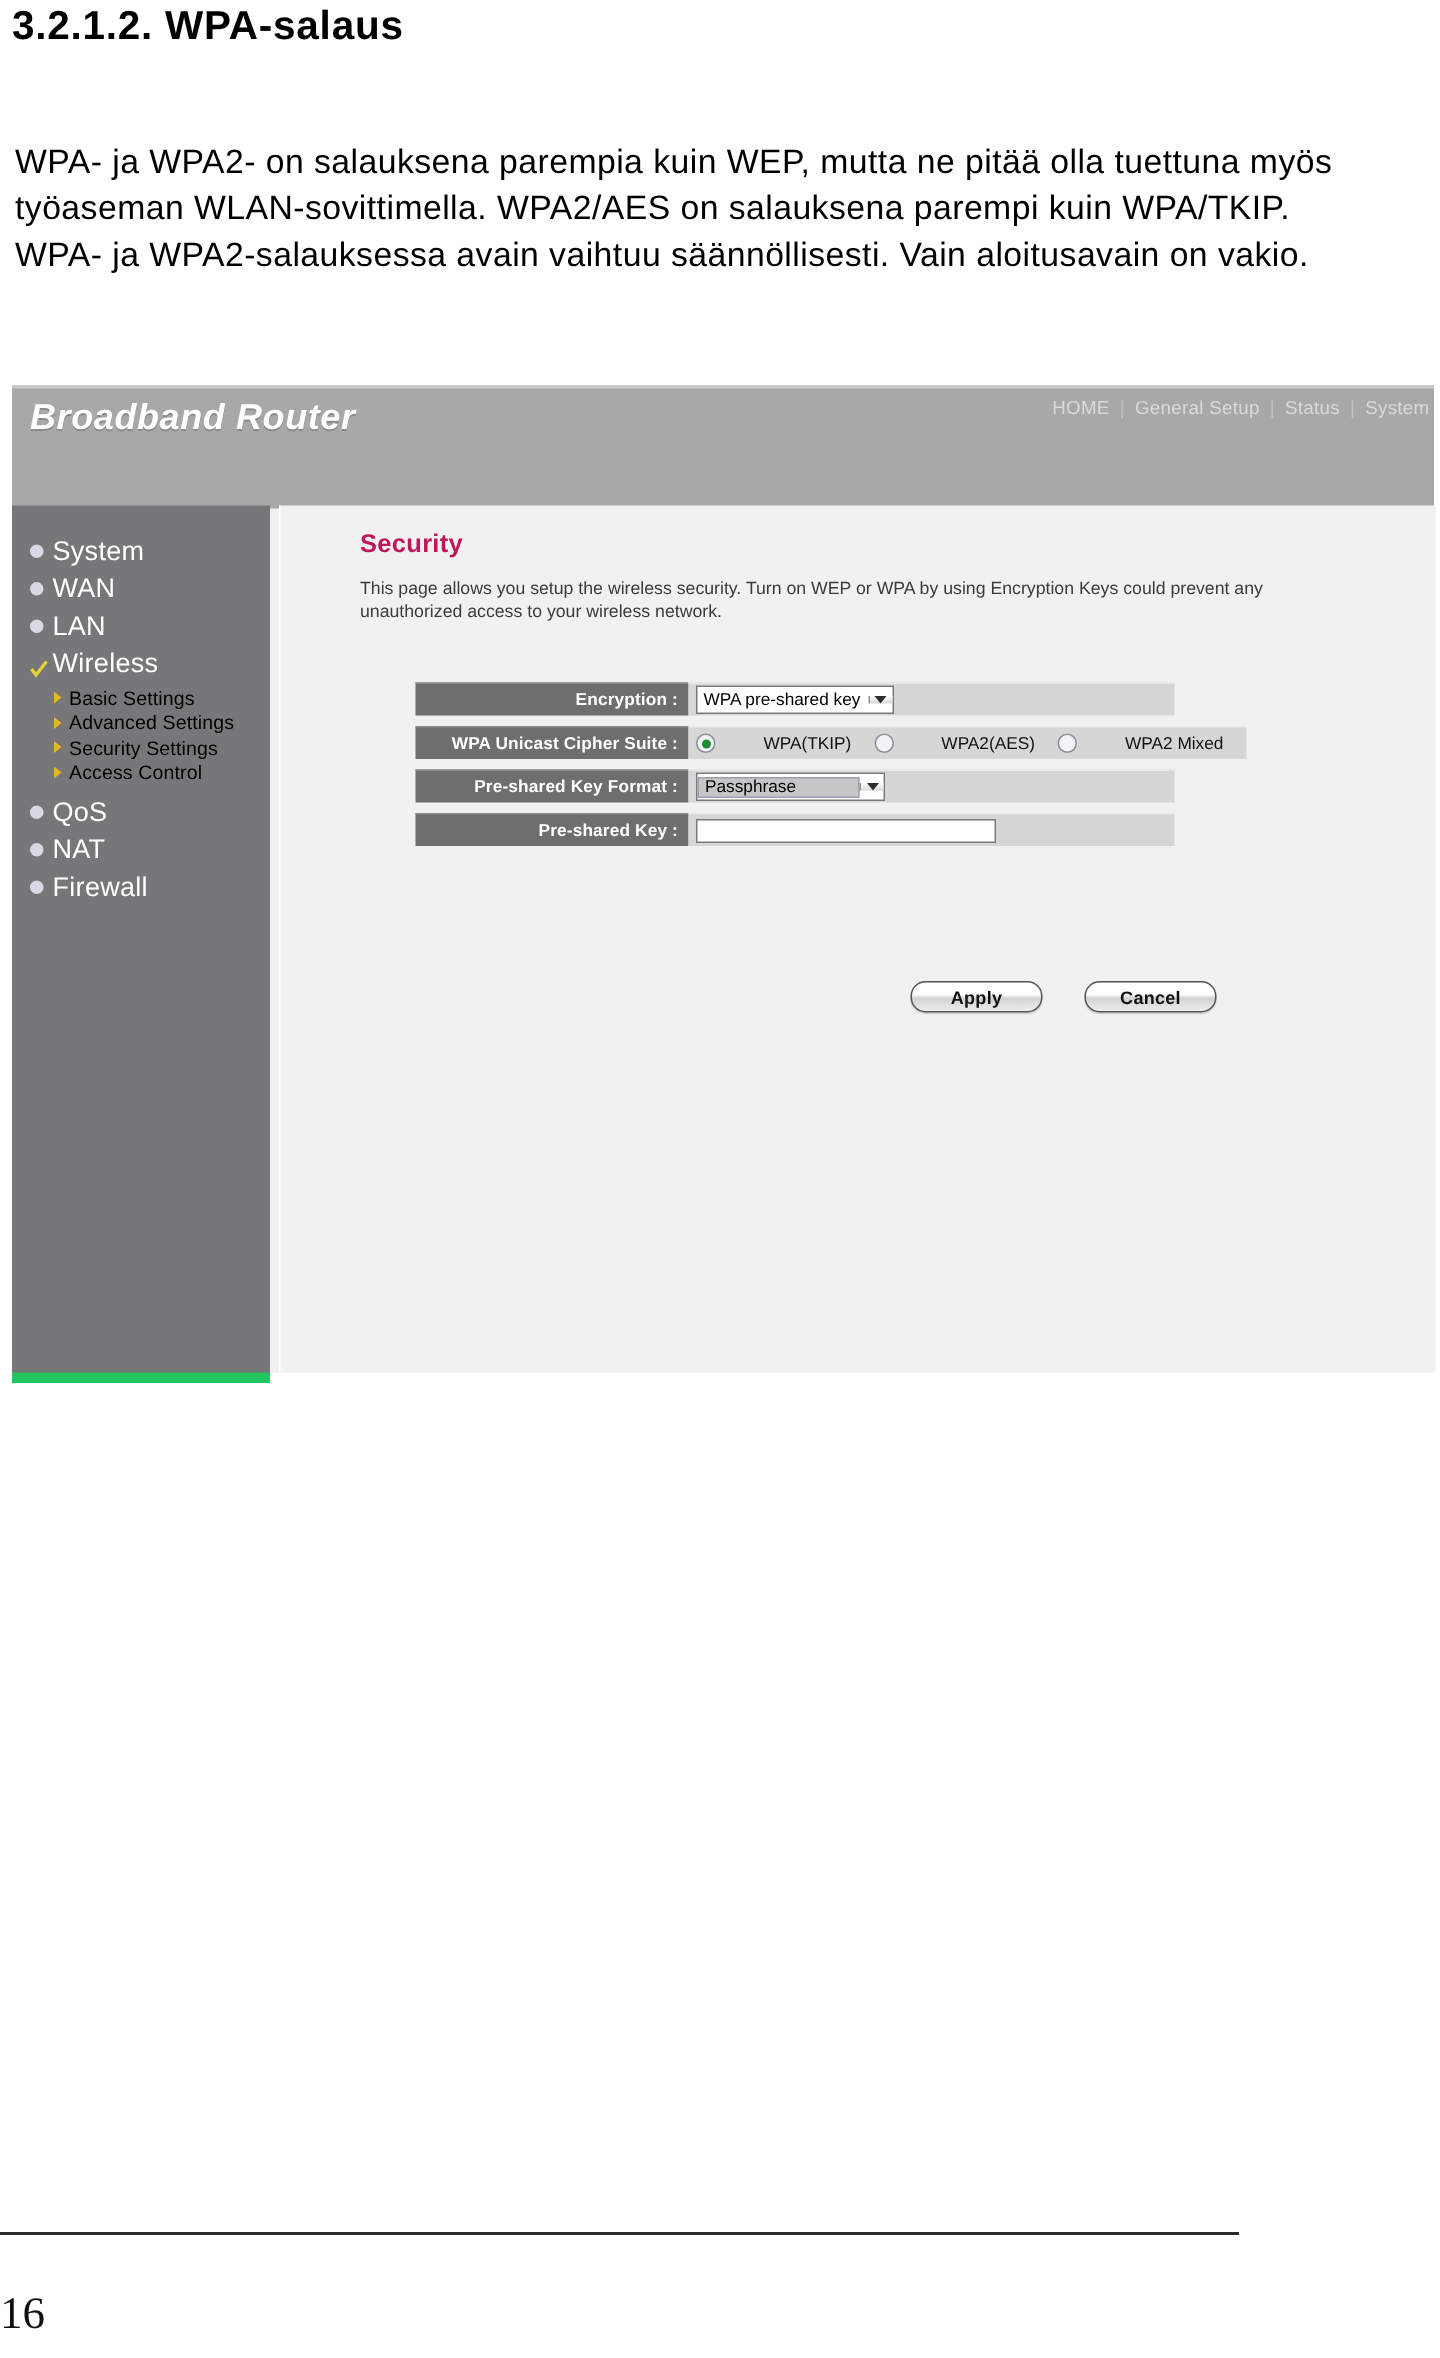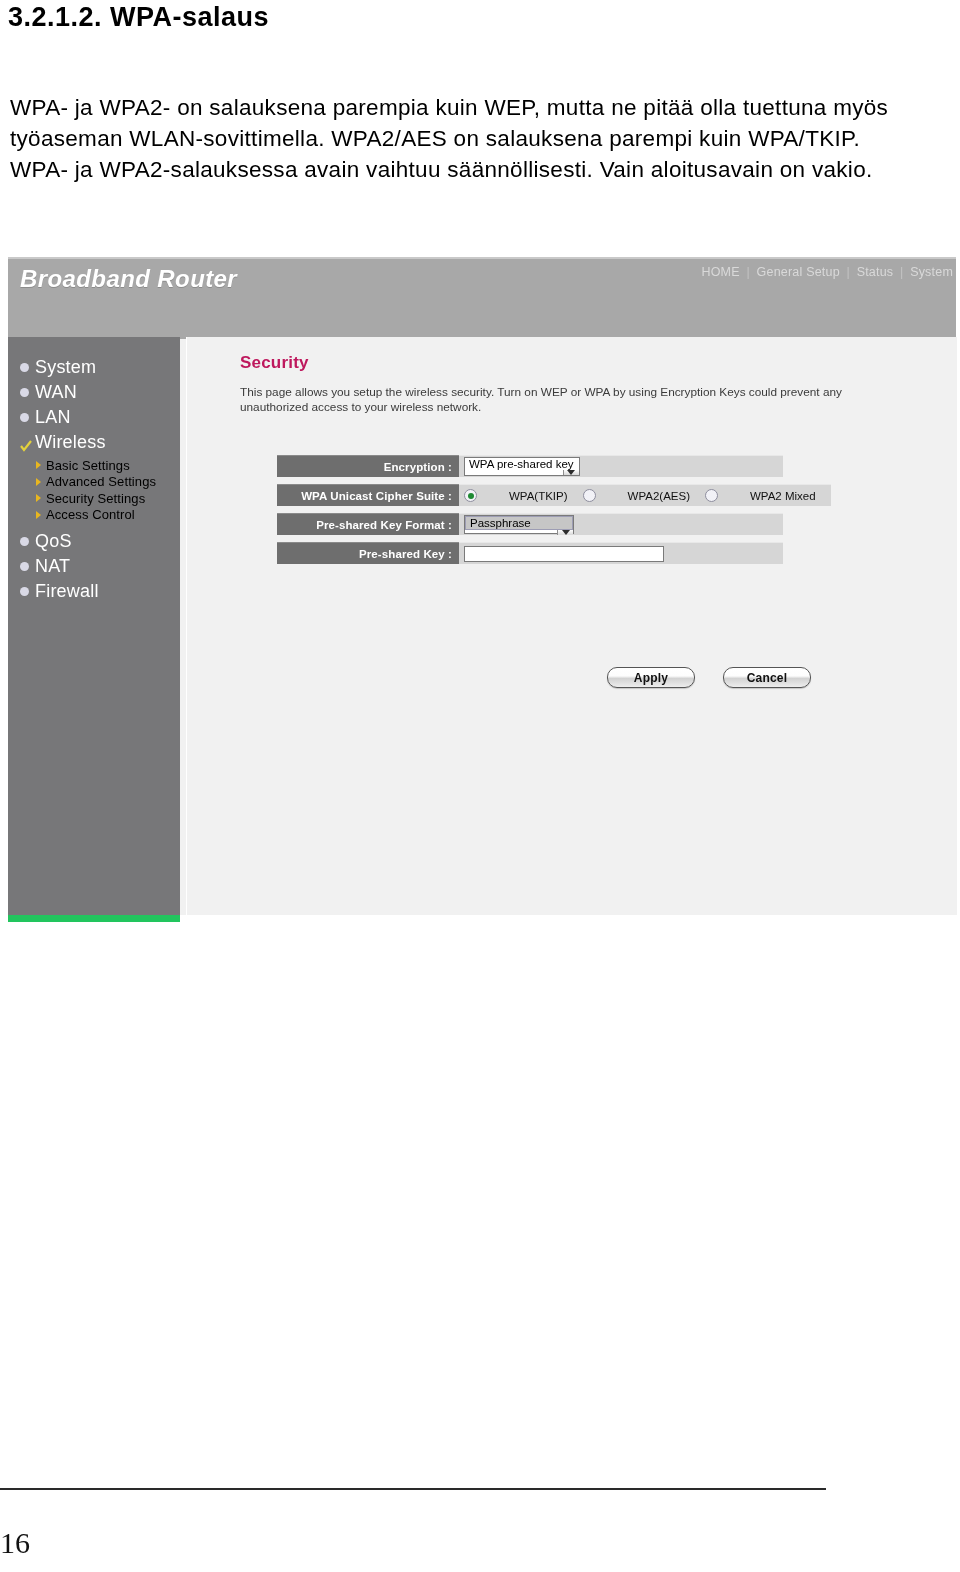--- a/index.html
+++ b/index.html
@@ -202,25 +202,24 @@
     display: flex;
     align-items: center;
     padding-left: 5px;
     box-sizing: border-box;
     border-top: 1px solid #e8e8e8;
   }
 
   .select {
     height: 17px;
     display: inline-flex;
-    align-items: flex-end;
+    align-items: center;
     border: 1px solid #7a7a7a;
     background: #ffffff;
     font-size: 11.5px;
-    flex-direction: column;
   }
   .select .sel-text {
     display: flex;
     align-items: center;
     padding: 0 5px 0 4px;
     color: #000;
     white-space: nowrap;
   }
   .select.focused .sel-text {
     background: #c6c6c6;
@@ -277,21 +276,21 @@
     position: absolute;
     left: 2.5px; top: 2.5px;
     width: 6px; height: 6px;
     border-radius: 50%;
     background: #1f8a34;
   }
 
   .buttons {
     position: absolute;
     left: 420px;
-    top: 330px;
+    top: 317px;
     display: flex;
     gap: 28px;
   }
   .btn {
     width: 86px;
     height: 19px;
     border-radius: 10px;
     border: 1px solid #555555;
     background: linear-gradient(#ffffff 0%, #fdfdfd 42%, #d2d2d2 55%, #ededed 100%);
     display: flex;

